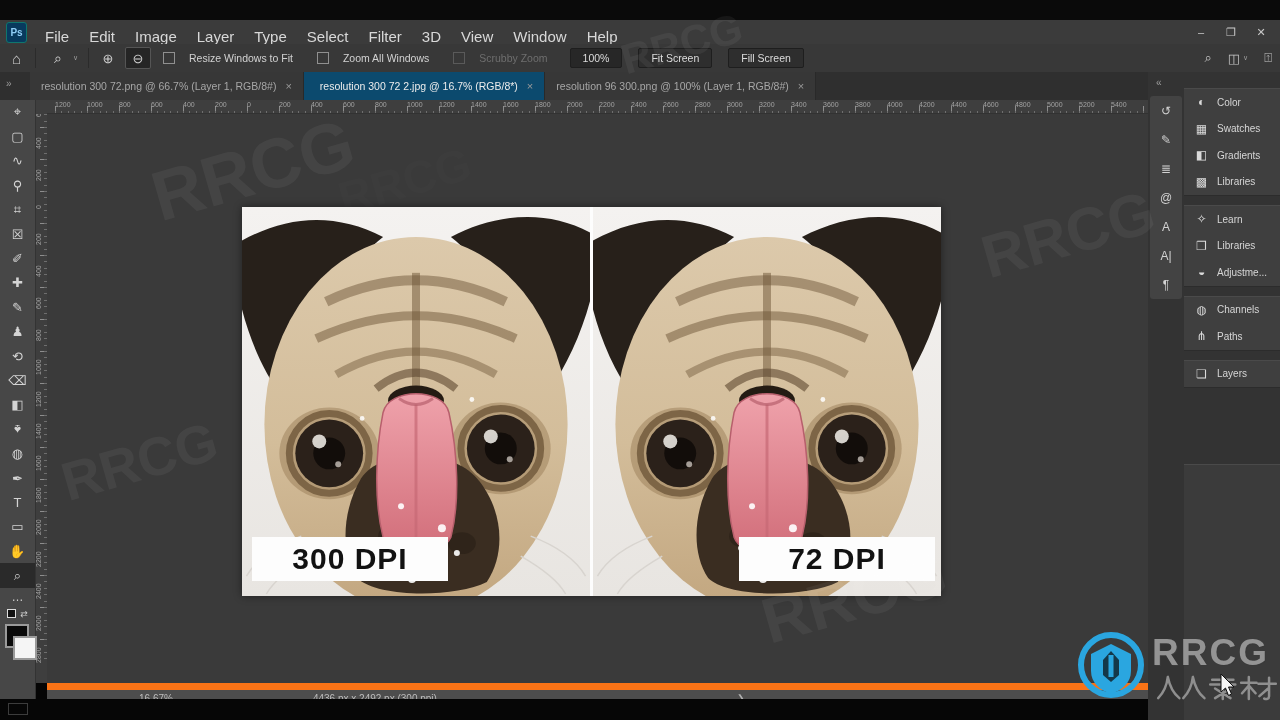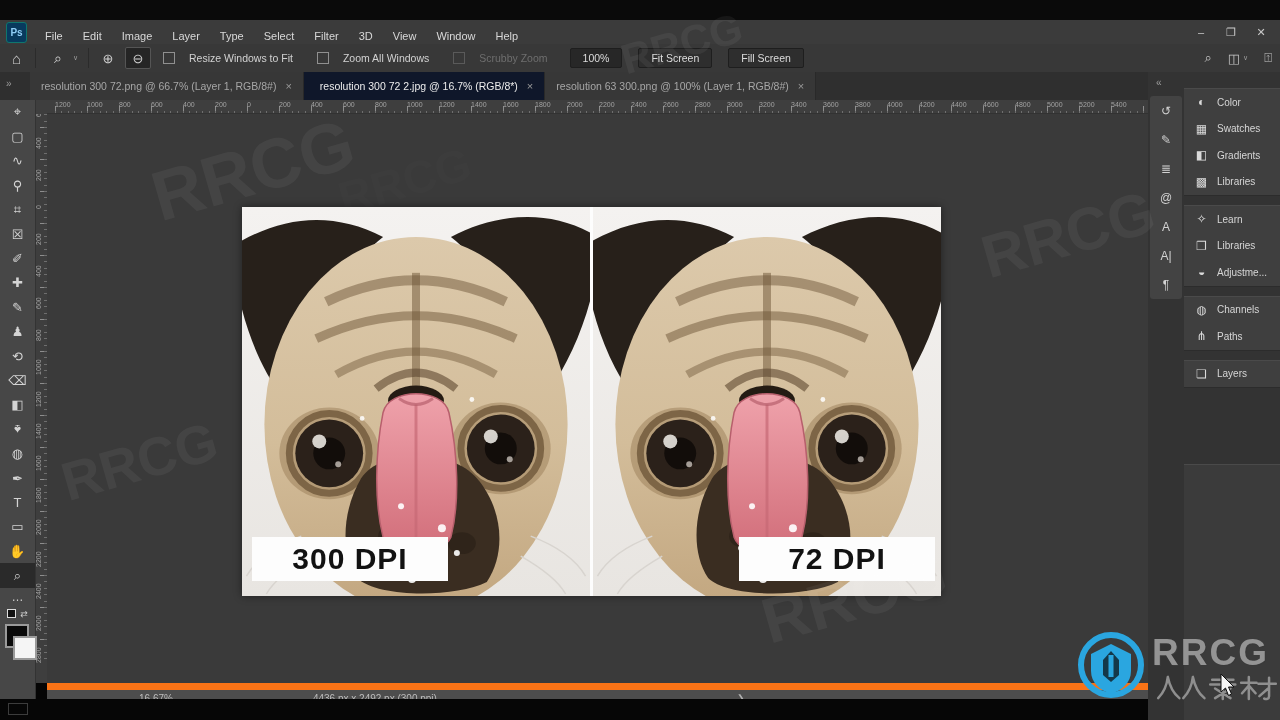--- a/index.html
+++ b/index.html
@@ -5,21 +5,21 @@
   html,body{margin:0;padding:0;background:#000;}
   #screen{position:relative;width:1280px;height:720px;overflow:hidden;background:#050505;
     font-family:"Liberation Sans",sans-serif;color:#ddd;-webkit-font-smoothing:antialiased;}
   
   .top-strip{position:absolute;left:0;top:0;width:1280px;height:20px;background:#0a0a0a;}
   .menubar{position:absolute;left:0;top:20px;width:1280px;height:24px;background:#3b3b3b;
     border-bottom:1px solid #2d2d2d;display:flex;align-items:center;}
   .ps-badge{width:19px;height:19px;margin:0 8px 0 6px;background:#083a5e;border:1px solid #0f766e;
     border-radius:3px;color:#8ecdf6;font-size:10px;font-weight:bold;display:flex;align-items:center;justify-content:center;}
   .menu-items{display:flex;height:100%;}
-  .menu-items .mi{padding:0 10px;font-size:11px;color:#d8d8d8;display:flex;align-items:center;cursor:default;margin-top:8px;}
+  .menu-items .mi{padding:0 10px;font-size:15px;color:#d8d8d8;display:flex;align-items:center;cursor:default;margin-top:8px;}
   .win-controls{position:absolute;right:4px;top:20px;height:24px;display:flex;}
   .win-controls span{width:30px;text-align:center;font-size:11px;color:#c8c8c8;line-height:24px;}
   
   .optionsbar{position:absolute;left:0;top:44px;width:1280px;height:28px;background:#383838;
     border-bottom:1px solid #2a2a2a;display:flex;align-items:center;font-size:10.5px;}
   .ob-ico{color:#cfcfcf;font-size:14px;padding:0 8px;}
   .ob-home{font-size:15px;padding:0 10px 0 12px;}
   .ob-sep{width:1px;height:20px;background:#2b2b2b;margin:0 4px;}
   .ob-tool{display:flex;align-items:center;gap:3px;padding:0 6px;}
   .ob-tool .dd{font-size:7px;color:#9a9a9a;}
@@ -34,21 +34,21 @@
     padding:3px 12px;margin:0 8px;font-size:10.5px;}
   .ob-right{position:absolute;right:8px;top:0;height:28px;display:flex;align-items:center;gap:16px;}
   .ob-right .g{color:#c6c6c6;font-size:13px;}
   .ob-right .wk{display:flex;align-items:center;gap:3px;}
   
   .tabbar{position:absolute;left:0;top:72px;width:1148px;height:28px;background:#2f2f2f;}
   .tab-overflow{position:absolute;left:6px;top:6px;font-size:10px;color:#9a9a9a;}
   .tabs{position:absolute;left:30px;top:0;height:28px;display:flex;}
   .tab{display:flex;align-items:center;gap:9px;padding:0 11px;background:#373737;color:#a6a6a6;
     font-size:10.5px;border-right:1px solid #292929;white-space:nowrap;}
-  .tab.active{background:#0f172a;color:#ececec;padding-left:16px;}
+  .tab.active{background:#0c4a6e;color:#ececec;padding-left:16px;}
   .tab .x{font-size:11px;color:#9a9a9a;}
   
   .hruler{position:absolute;left:47px;top:100px;width:1101px;height:14px;background:#3e3e3e;
     border-bottom:1px solid #323232;overflow:hidden;display:flex;padding-left:8px;box-sizing:border-box;
     background-image:repeating-linear-gradient(to right,#6e6e6e 0 1px,transparent 1px 6.4px),
       repeating-linear-gradient(to right,#8d8d8d 0 1px,transparent 1px 32px);
     background-size:100% 3px,100% 8px;background-position:8px 11px,8px 6px;background-repeat:no-repeat;}
   .hruler span{flex:0 0 32px;font-size:7px;color:#a2a2a2;line-height:9px;}
   .ruler-corner{position:absolute;left:35px;top:100px;width:12px;height:14px;background:#3e3e3e;
     border-right:1px solid #323232;border-bottom:1px solid #323232;}
@@ -195,21 +195,21 @@
           <span>resolution 300 72.png @ 66.7% (Layer 1, RGB/8#)</span>
           <span class="x">×</span>
         </div>
 
         <div class="tab active">
           <span>resolution 300 72 2.jpg @ 16.7% (RGB/8*)</span>
           <span class="x">×</span>
         </div>
 
         <div class="tab">
-          <span>resolution 63 300.png @ 100% (Layer 1, RGB/8#)</span>
+          <span>resolution 96 300.png @ 100% (Layer 1, RGB/8#)</span>
           <span class="x">×</span>
         </div>
       </div>
   </div>
 
   <div class="ruler-corner"></div>
   <div class="hruler">
 
   <span>1200</span>
       <span>1000</span>

